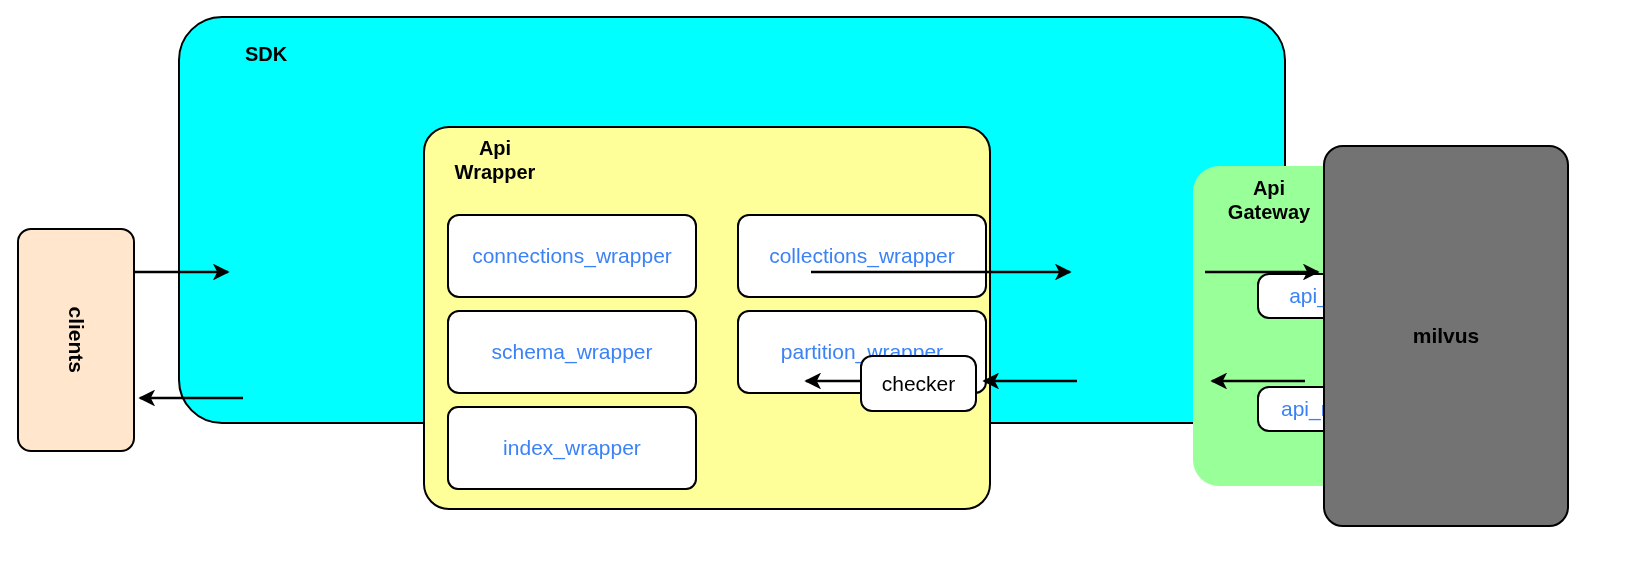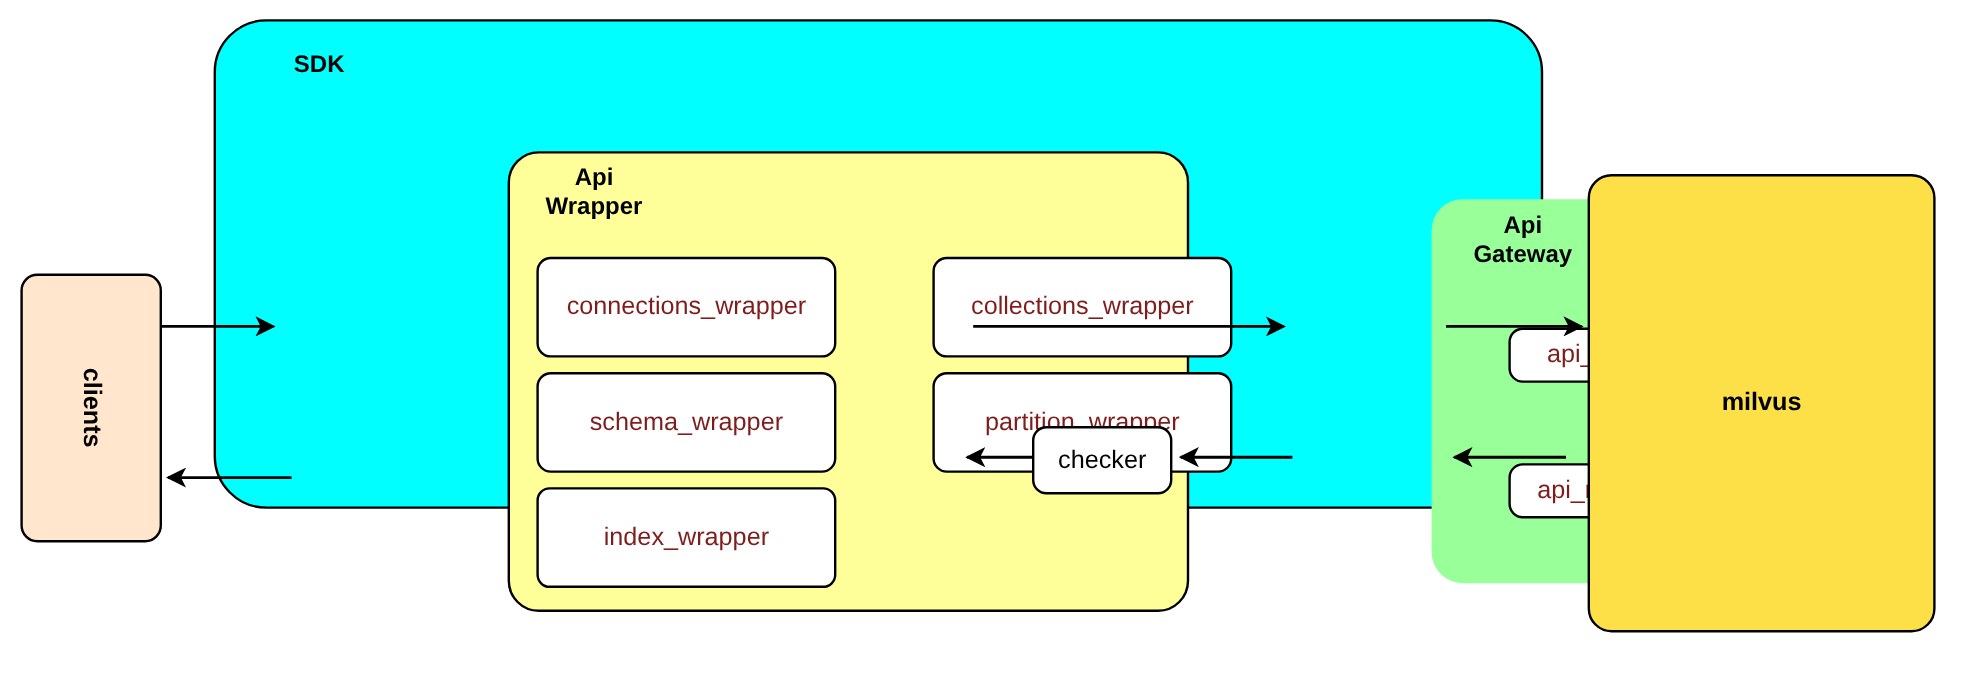--- a/index.html
+++ b/index.html
@@ -88,26 +88,26 @@
   .leaf-box {
     position: absolute;
     box-sizing: border-box;
     background: #ffffff;
     border: 2px solid #000000;
     border-radius: 12px;
     display: flex;
     align-items: center;
     justify-content: center;
     font-size: 21px;
-    color: #7f1d1d;
+    color: #3b82f6;
     text-align: center;
   }
   
   .wrap-col-left  { left: 22px;  width: 250px; }
-  .wrap-col-right { left: 312px; width: 250px; margin-left: 40px; }
+  .wrap-col-right { left: 312px; width: 250px; }
   .wrap-row-1 { top: 86px;  height: 84px; }
   .wrap-row-2 { top: 182px; height: 84px; }
   .wrap-row-3 { top: 278px; height: 84px; border-radius: 11px; }
 
   
   .gw-box { left: 64px; width: 174px; height: 46px; }
   #api-request-box  { top: 107px; }
   #api-response-box { top: 220px; }
 
   
@@ -130,23 +130,23 @@
     top: 355px;
     width: 117px;
     height: 57px;
     background: #ffffff;
     border-radius: 12px;
     font-size: 21px;
   }
   #milvus-box {
     left: 1323px;
     top: 145px;
-    width: 290px;
+    width: 246px;
     height: 382px;
-    background: #fde047;
+    background: #737373;
     border-radius: 20px;
     font-weight: bold;
     font-size: 21px;
   }
   
   #connectors {
     position: absolute;
     left: 0;
     top: 0;
     width: 1634px;

